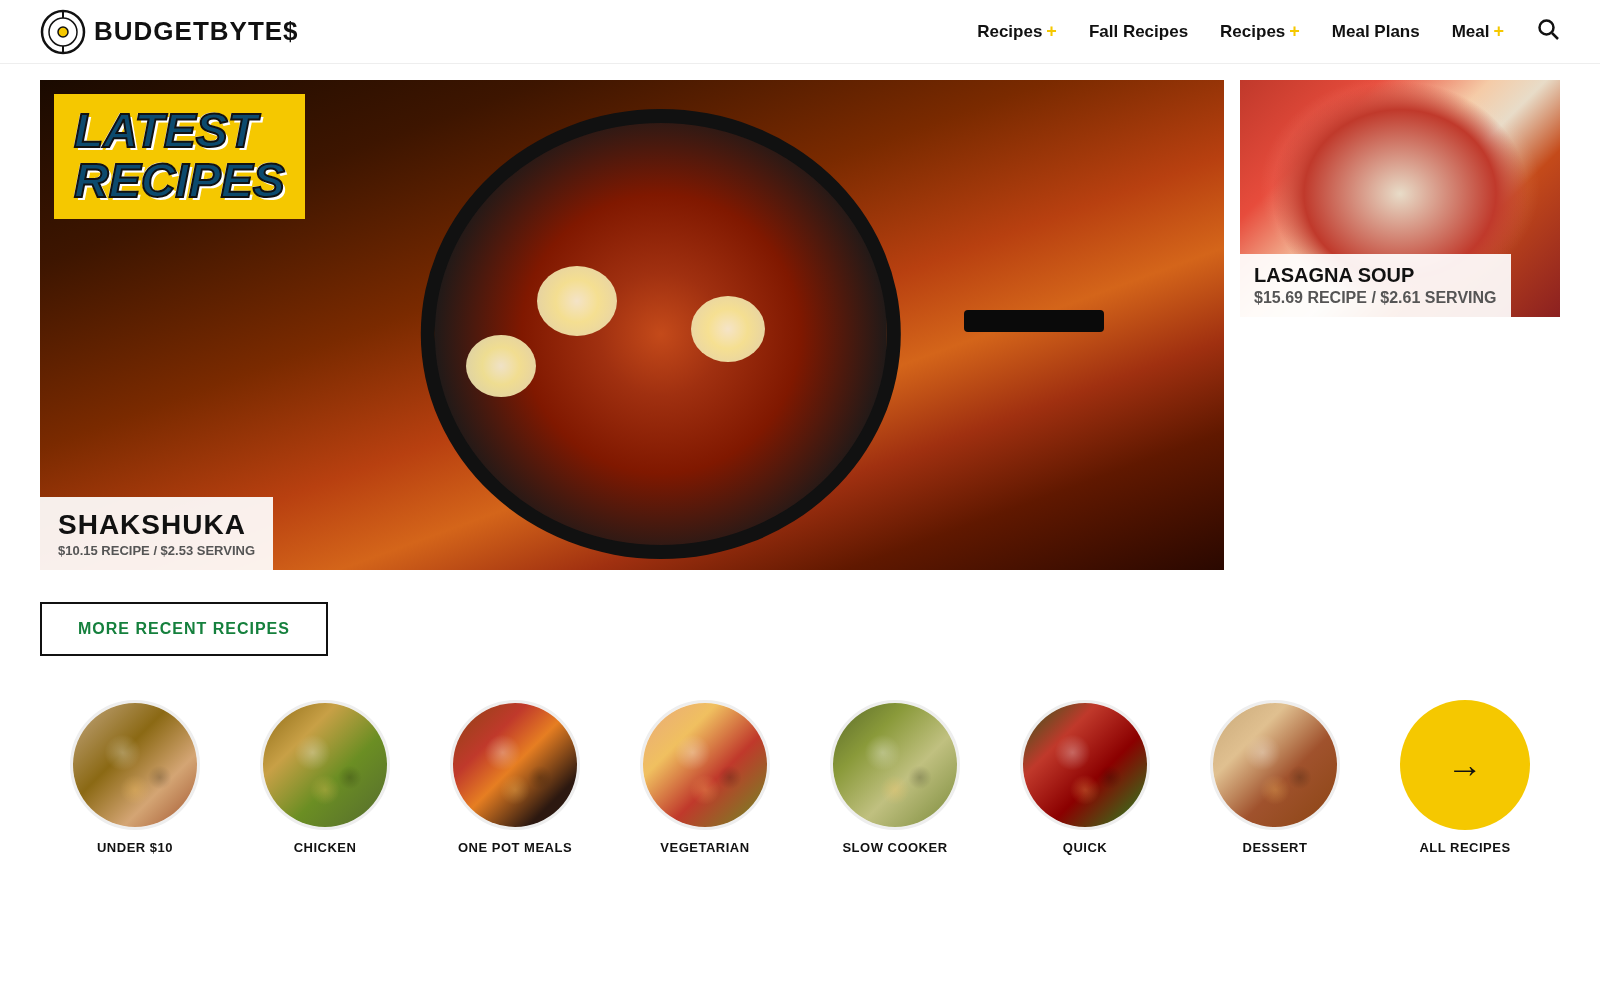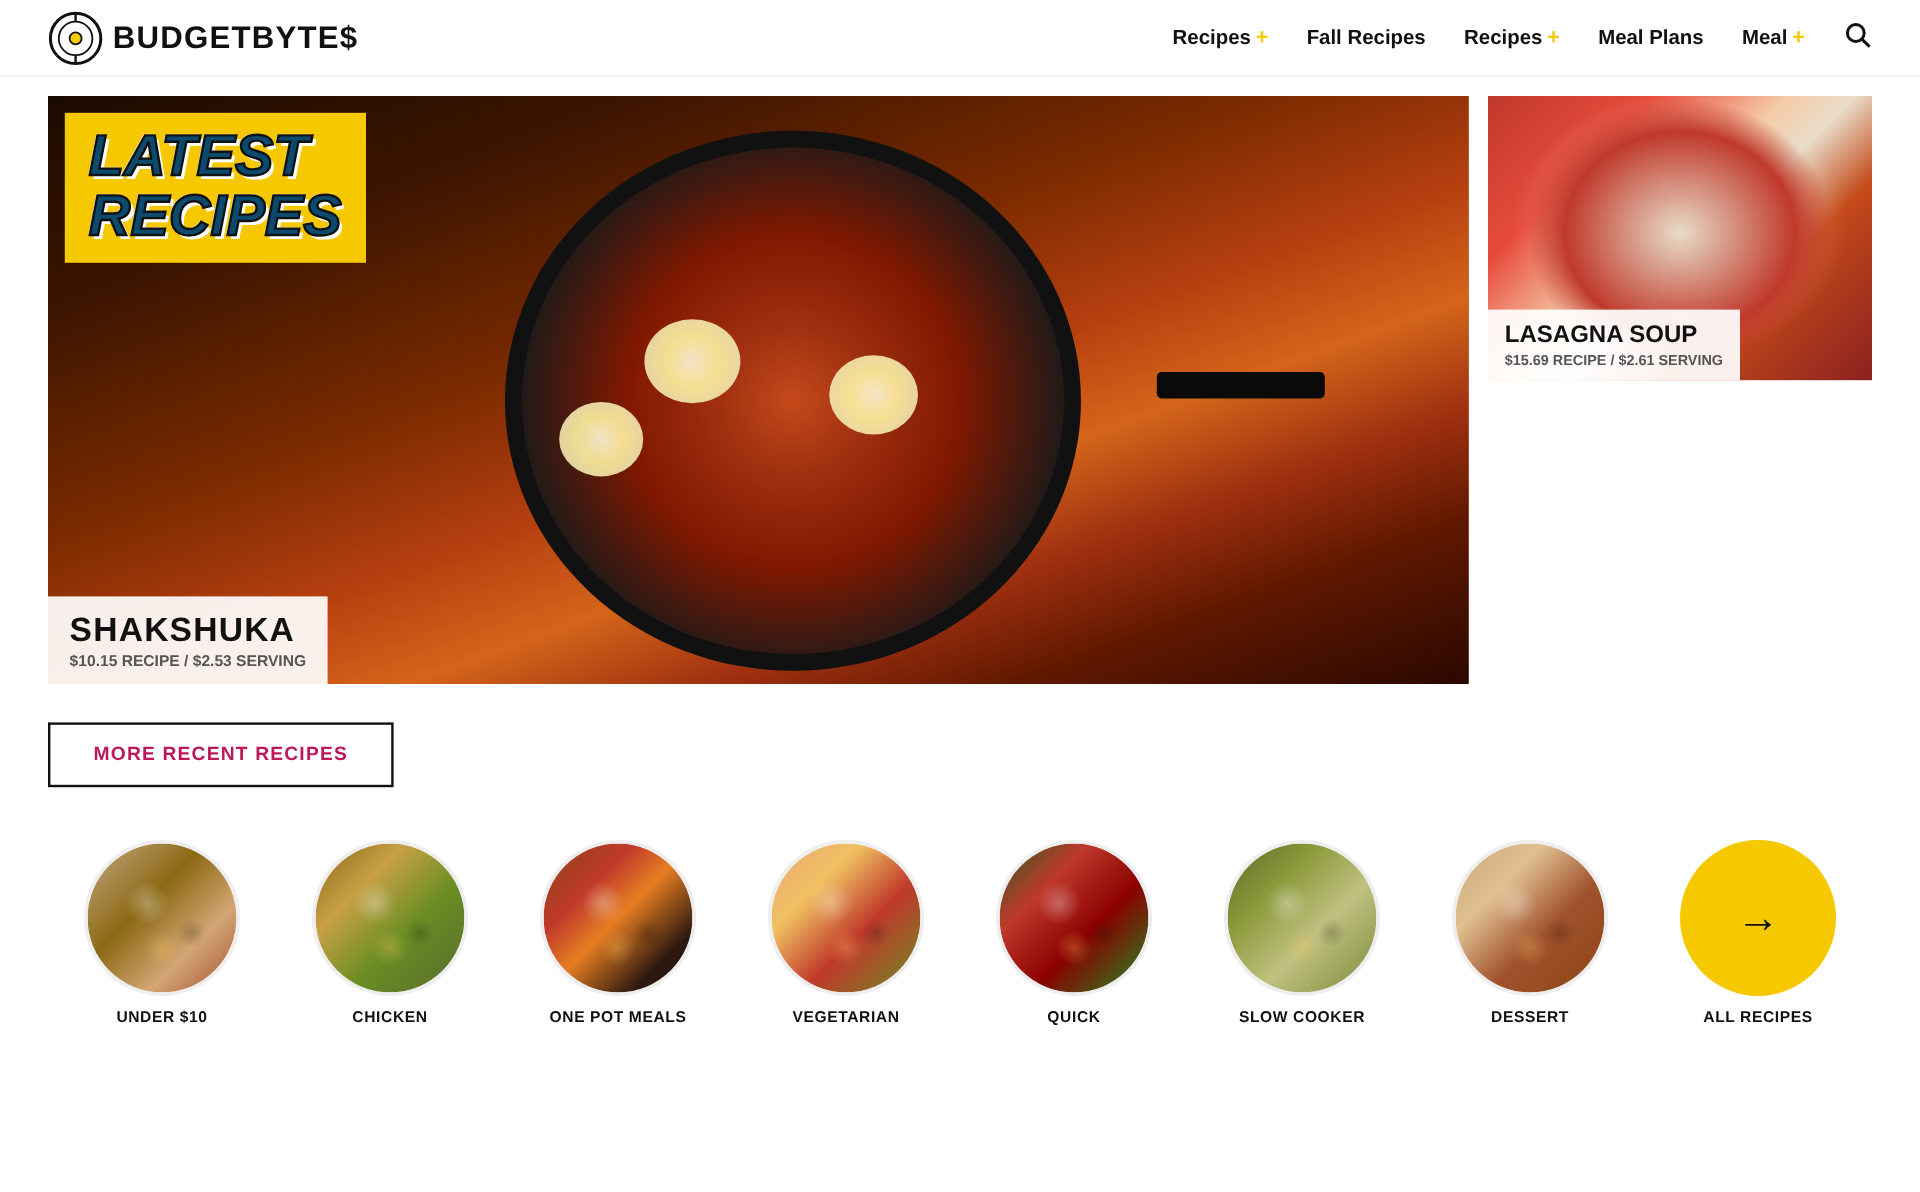--- a/index.html
+++ b/index.html
@@ -187,42 +187,42 @@
       padding: 10px 14px;
       max-width: 100%;
     }
     .card-caption-title {
       font-size: 20px;
       font-weight: 700;
       color: #111;
       text-transform: uppercase;
     }
     .card-caption-price {
-      font-size: 12px;
+      font-size: 16px;
       color: #555;
       margin-top: 2px;
       font-weight: 600;
     }
 
     
     .more-btn-section {
       margin-top: 32px;
       display: flex;
       align-items: center;
     }
     .more-btn {
       border: 2px solid #111;
       background: #fff;
       padding: 16px 36px;
       font-size: 16px;
       font-weight: 700;
       text-transform: uppercase;
       letter-spacing: 1px;
       cursor: pointer;
-      color: #be185d;
+      color: #15803d;
     }
 
     
     .categories-section {
       margin-top: 44px;
       display: flex;
       align-items: center;
       gap: 0;
     }
     .category-item {
@@ -407,30 +407,30 @@
 
     <div class="category-item">
       <div class="category-circle">
         <div class="food-dots cat-veg" style="width:100%;height:100%;"></div>
       </div>
       <span class="category-label">VEGETARIAN</span>
     </div>
 
     <div class="category-item">
       <div class="category-circle">
+        <div class="food-dots cat-slowcooker" style="width:100%;height:100%;"></div>
+      </div>
+      <span class="category-label">SLOW COOKER</span>
+    </div>
+
+    <div class="category-item">
+      <div class="category-circle">
         <div class="food-dots cat-quick" style="width:100%;height:100%;"></div>
       </div>
       <span class="category-label">QUICK</span>
-    </div>
-
-    <div class="category-item">
-      <div class="category-circle">
-        <div class="food-dots cat-slowcooker" style="width:100%;height:100%;"></div>
-      </div>
-      <span class="category-label">SLOW COOKER</span>
     </div>
 
     <div class="category-item">
       <div class="category-circle">
         <div class="food-dots cat-dessert" style="width:100%;height:100%;"></div>
       </div>
       <span class="category-label">DESSERT</span>
     </div>
 
     <div class="category-item">

